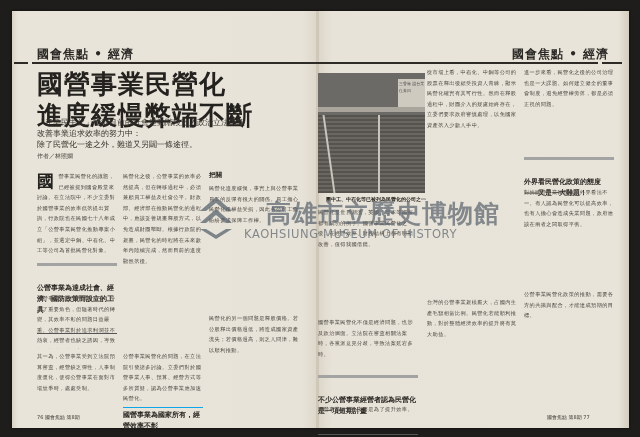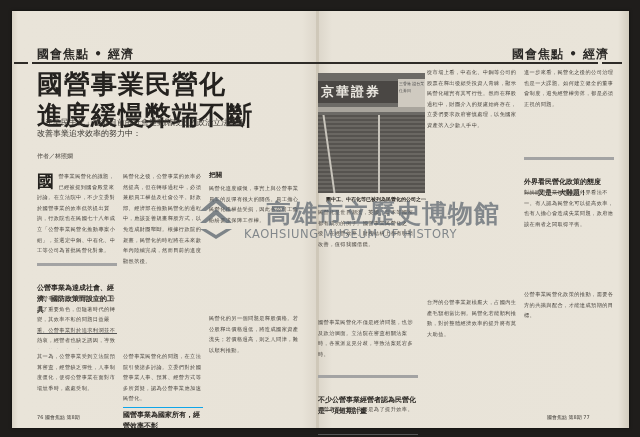--- a/index.html
+++ b/index.html
@@ -43,20 +43,21 @@
   <div class="rule" style="left:2px;top:51px;width:14px;"></div>
 
   <div class="headline">
     <div>國營事業民營化</div>
     <div>進度緩慢弊端不斷</div>
   </div>
 
   <div class="deck">
     <div>「產業民主化」能從目前的社會運動階段進入政治立法階段</div>
     <div>改善事業追求效率的努力中：</div>
+    <div>除了民營化一途之外，難道又另闢一條途徑。</div>
   </div>
   <div class="byline">作者／林照嫻</div>
 
   <div class="col" style="left:25px;top:160px;width:80px;height:92px;">
     <span class="dropcap">國</span>
     <span>營事業民營化的議題，已經被提到國會殿堂來討論。在立法院中，不少立委對於國營事業的效率低落提出質詢，行政院也在民國七十八年成立「公營事業民營化推動專案小組」，並選定中鋼、中石化、中工等公司為首批民營化對象。</span>
   </div>
   <div class="subhead" style="left:25px;top:252px;width:80px;">公營事業為達成社會、經濟、國防政策而設立的工具</div>
   <div class="col" style="left:25px;top:282px;width:80px;height:56px;">公營事業在台灣經濟發展中，扮演了重要角色，但隨著時代的轉變，其效率不彰的問題日益嚴重。公營事業對於追求利潤並不熱衷，經營者也缺乏誘因，導致各種弊端層出不窮。</div>
   <div class="col" style="left:25px;top:340px;width:80px;height:50px;">其一為，公營事業受到立法院預算審查，經營缺乏彈性，人事制度僵化，使得公營事業在面對市場競爭時，處處受制。</div>
@@ -69,21 +70,20 @@
   <div class="col" style="left:197px;top:172px;width:90px;height:130px;">民營化進度緩慢，事實上與公營事業員工的反彈有很大的關係。員工擔心民營化後權益受損，因此各公司工會紛紛要求保障工作權。</div>
   <div class="col" style="left:197px;top:302px;width:90px;height:84px;">民營化的另一個問題是釋股價格。若公股釋出價格過低，將造成國家資產流失；若價格過高，則乏人問津，難以順利推動。</div>
 
   <div class="folio" style="left:25px;top:403px;">76 國會焦點 第8期</div>
 
   <div class="rule" style="left:306px;top:51px;width:280px;"></div>
   <div class="rule" style="left:590px;top:51px;width:20px;"></div>
   <div class="section-head" style="left:500px;top:35px;">國會焦點 • 經濟</div>
 
   <div class="photo">
-    <div class="sign">京華證券</div>
     <div class="sign2">三香港 證台業 仕券日</div>
     <div class="band"></div>
     <div class="shutter"></div>
     <div class="bar" style="left:60px;"></div>
     <div class="bar" style="left:10px;transform:skewX(8deg);"></div>
   </div>
   <div class="caption">圖中工、中石化等已被列為民營化的公司之一</div>
 
   <div class="col" style="left:306px;top:196px;width:100px;height:128px;">民營化是世界潮流，英國、日本等國家都有成功的例子。國營事業民營化之後，在經營效率、財務結構上都有明顯改善，值得我國借鏡。</div>
   <div class="col" style="left:306px;top:306px;width:100px;height:54px;">國營事業民營化不僅是經濟問題，也涉及政治層面。立法院在審查相關法案時，各黨派意見分歧，導致法案延宕多時。</div>

